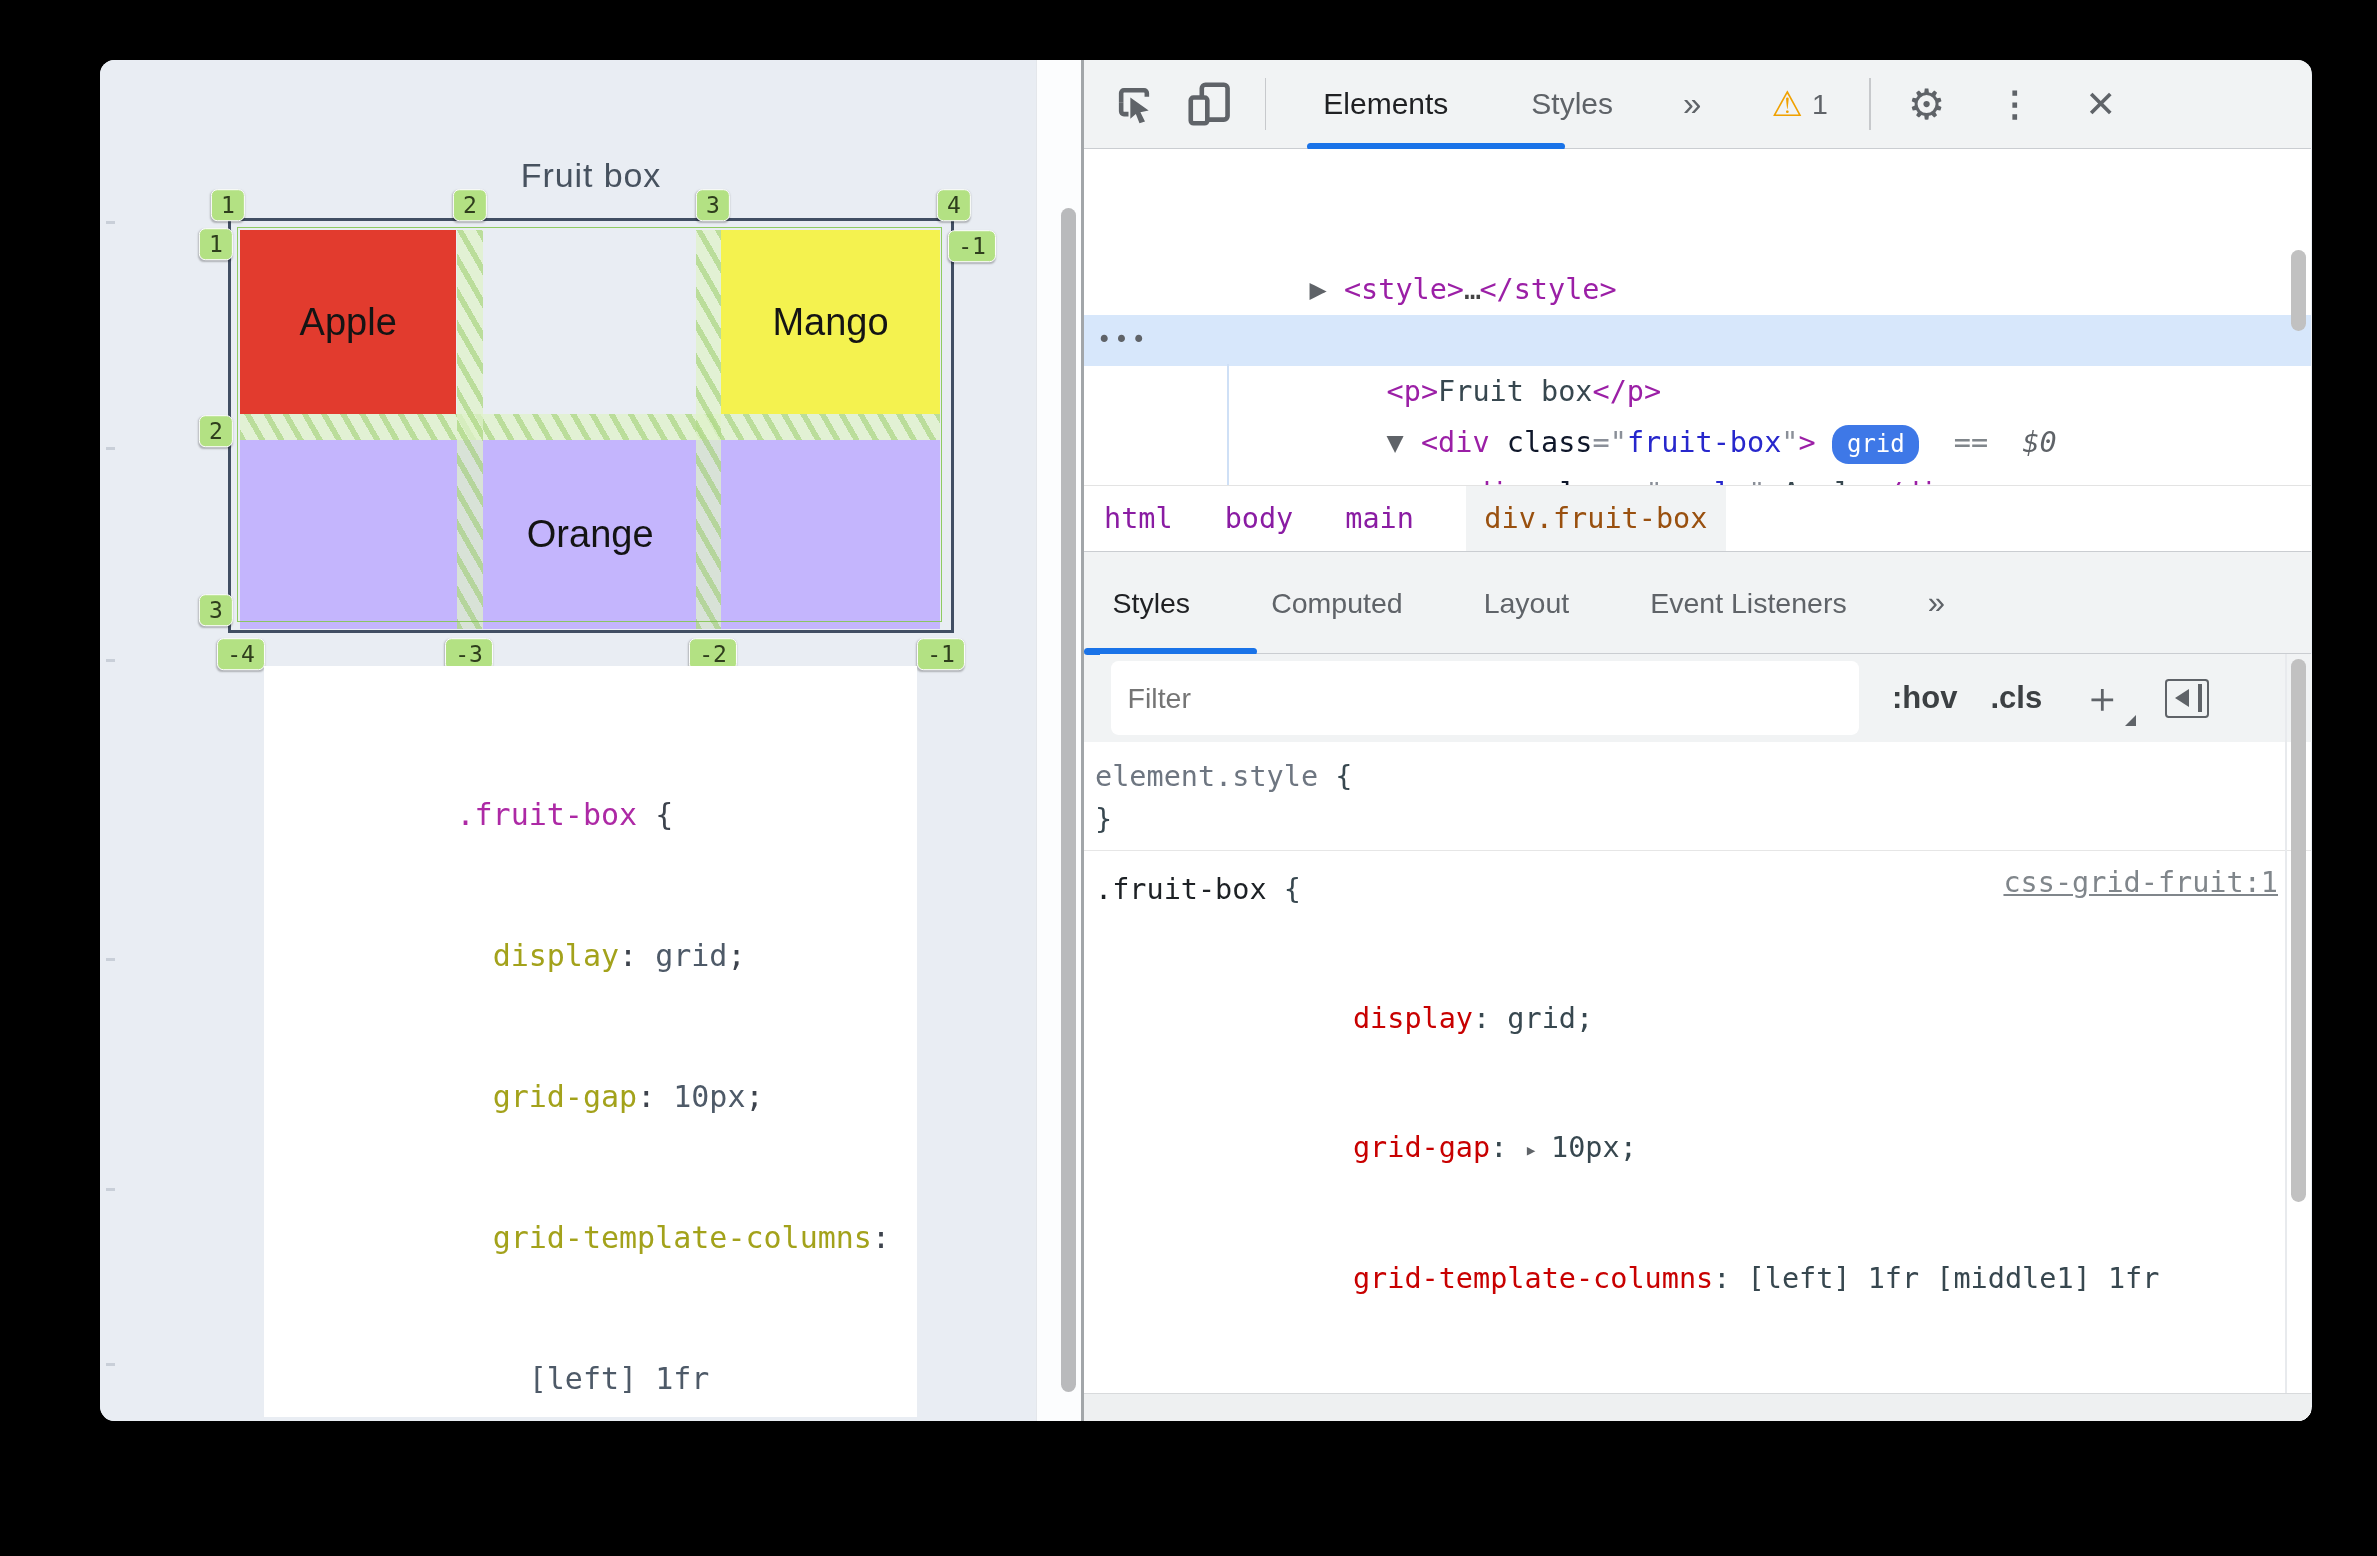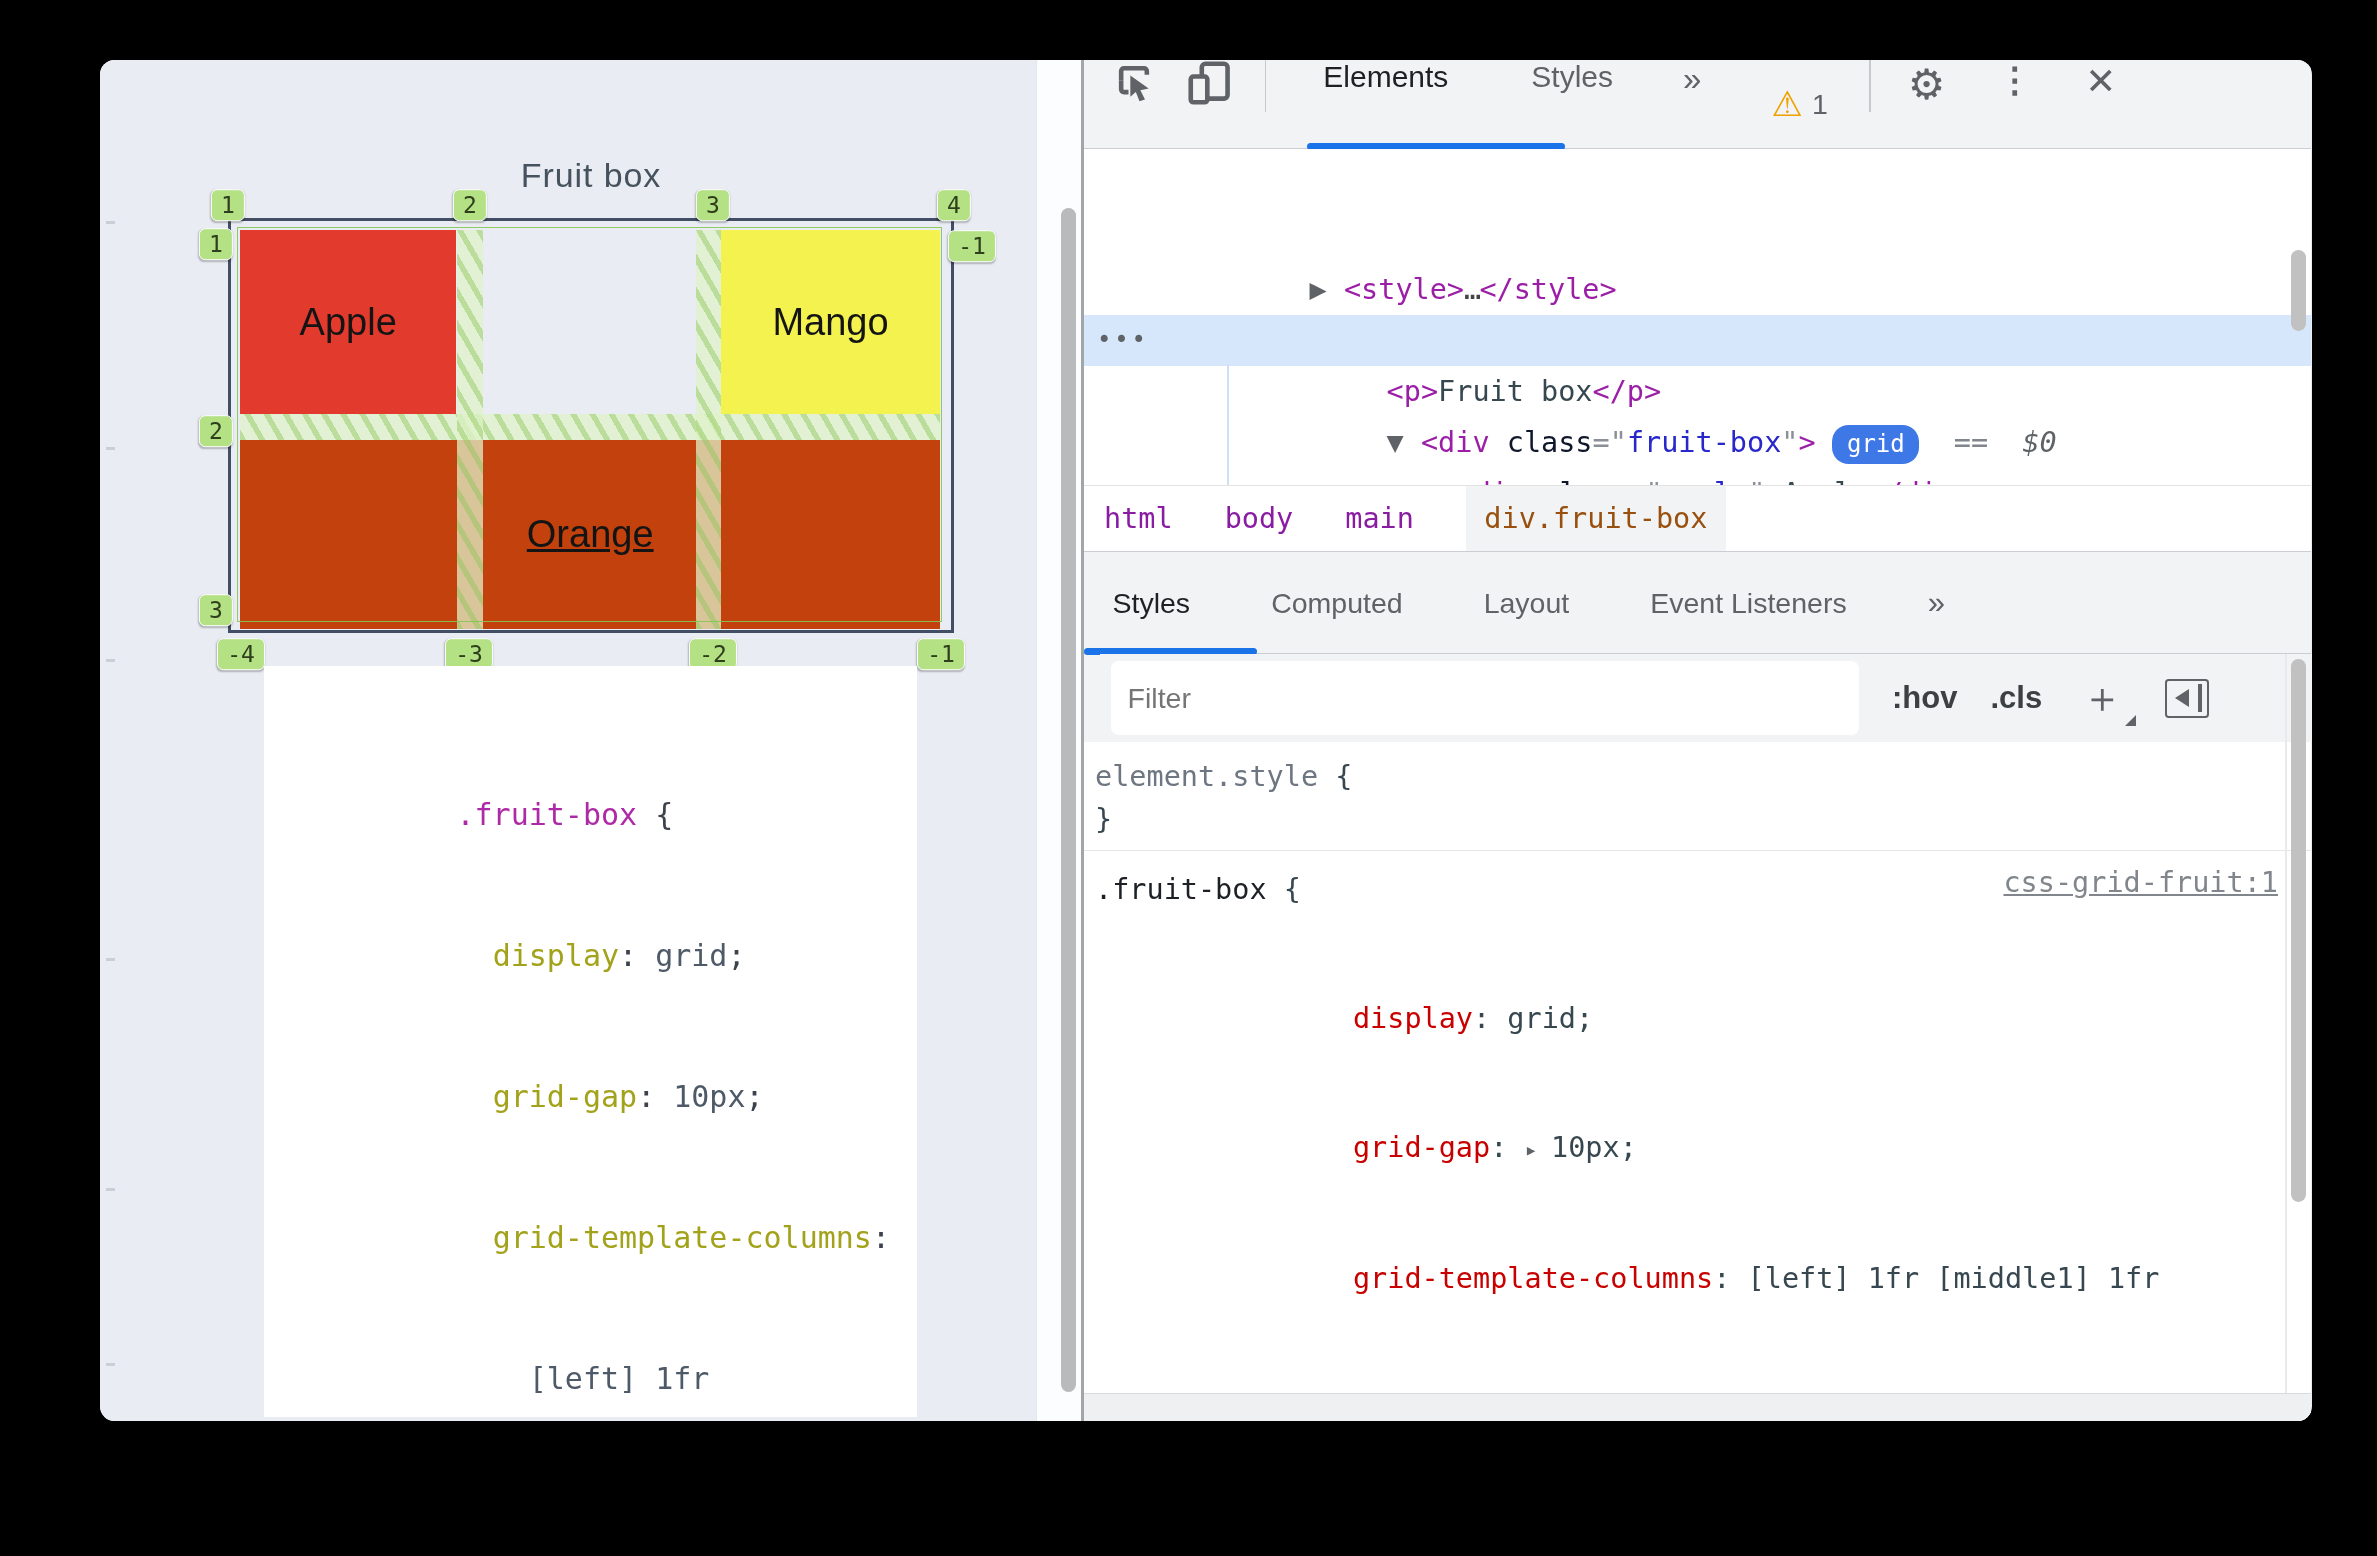--- a/index.html
+++ b/index.html
@@ -32,21 +32,21 @@
   .codeline{min-height:47px;line-height:47px;font-family:"DejaVu Sans Mono",monospace;font-size:30px;white-space:pre;}
   .p-sel{color:#ad29a5}.p-prop{color:#a3a21b}.p-val{color:#4e5a68}.p-pl{color:#3d434d}
 
   
   #page-gutter{position:absolute;left:936px;top:0;width:45px;height:1361px;background:#fcfdfe;border-left:1.8px solid #e4e7eb;}
   #page-thumb{position:absolute;left:24px;top:148px;width:14.7px;height:1184px;background:#b9babc;border-radius:8.3px;}
   #divider{position:absolute;left:981px;top:0;width:3.7px;height:1361px;background:#a2a6a9;}
 
   
   #devtools{position:absolute;left:984px;top:0;width:1227px;height:1361px;background:#f1f3f4;}
-  #topbar{position:absolute;left:0;top:0;width:100%;height:89px;display:flex;border-bottom:1.8px solid #cacdd1;}
+  #topbar{position:absolute;left:0;top:0;width:100%;height:89px;display:flex;align-items:center;border-bottom:1.8px solid #cacdd1;}
   .tb-sep{width:1.8px;height:52px;background:#c7c9cc;}
   .tb-icon{color:#5f6368;}
   #elements-underline{position:absolute;left:223px;bottom:-1.8px;width:258px;height:6.4px;background:#1a73e8;border-radius:3.7px;}
   .tab-main{font-size:30px;color:#5f6368;}
   .tab-main.active{color:#1f2023;}
   #warn{display:flex;align-items:center;font-size:28.5px;color:#5f6368;}
   #warn .tri{color:#f0a100;font-size:35px;margin-right:9.2px;}
 
   #dom{position:absolute;left:0;top:89px;width:100%;height:336px;background:#fff;overflow:hidden;padding-top:13px;}
   .domrow{height:51px;line-height:51px;font-family:"DejaVu Sans Mono",monospace;font-size:28.5px;color:#37474f;white-space:pre;position:relative;}
@@ -104,21 +104,21 @@
     <div class="tick" style="top:599px"></div>
     <div class="tick" style="top:898px"></div>
     <div class="tick" style="top:1128px"></div>
     <div class="tick" style="top:1303px"></div>
 
     <div id="page-title">Fruit box</div>
 
     <div id="grid-box">
       <div class="gcell" id="cell-apple" style="background-color: rgb(226, 59, 46);">Apple</div>
       <div class="gcell" id="cell-mango" style="background-color: rgb(244, 242, 79);">Mango</div>
-      <div class="gcell" id="cell-orange" style="background-color: #c2410c; text-decoration: underline;">Orange</div>
+      <div class="gcell" id="cell-orange" style="background-color: #c4b5fd;">Orange</div>
       <div class="hatch" id="rowgap"></div>
       <div class="hatch" id="colgap1"></div>
       <div class="hatch" id="colgap2"></div>
       <div id="grid-outline"></div>
     </div>
 
     <div class="chip" style="left:128px;top:145px">1</div>
     <div class="chip" style="left:370px;top:145px">2</div>
     <div class="chip" style="left:613px;top:145px">3</div>
     <div class="chip" style="left:854px;top:145px">4</div>

